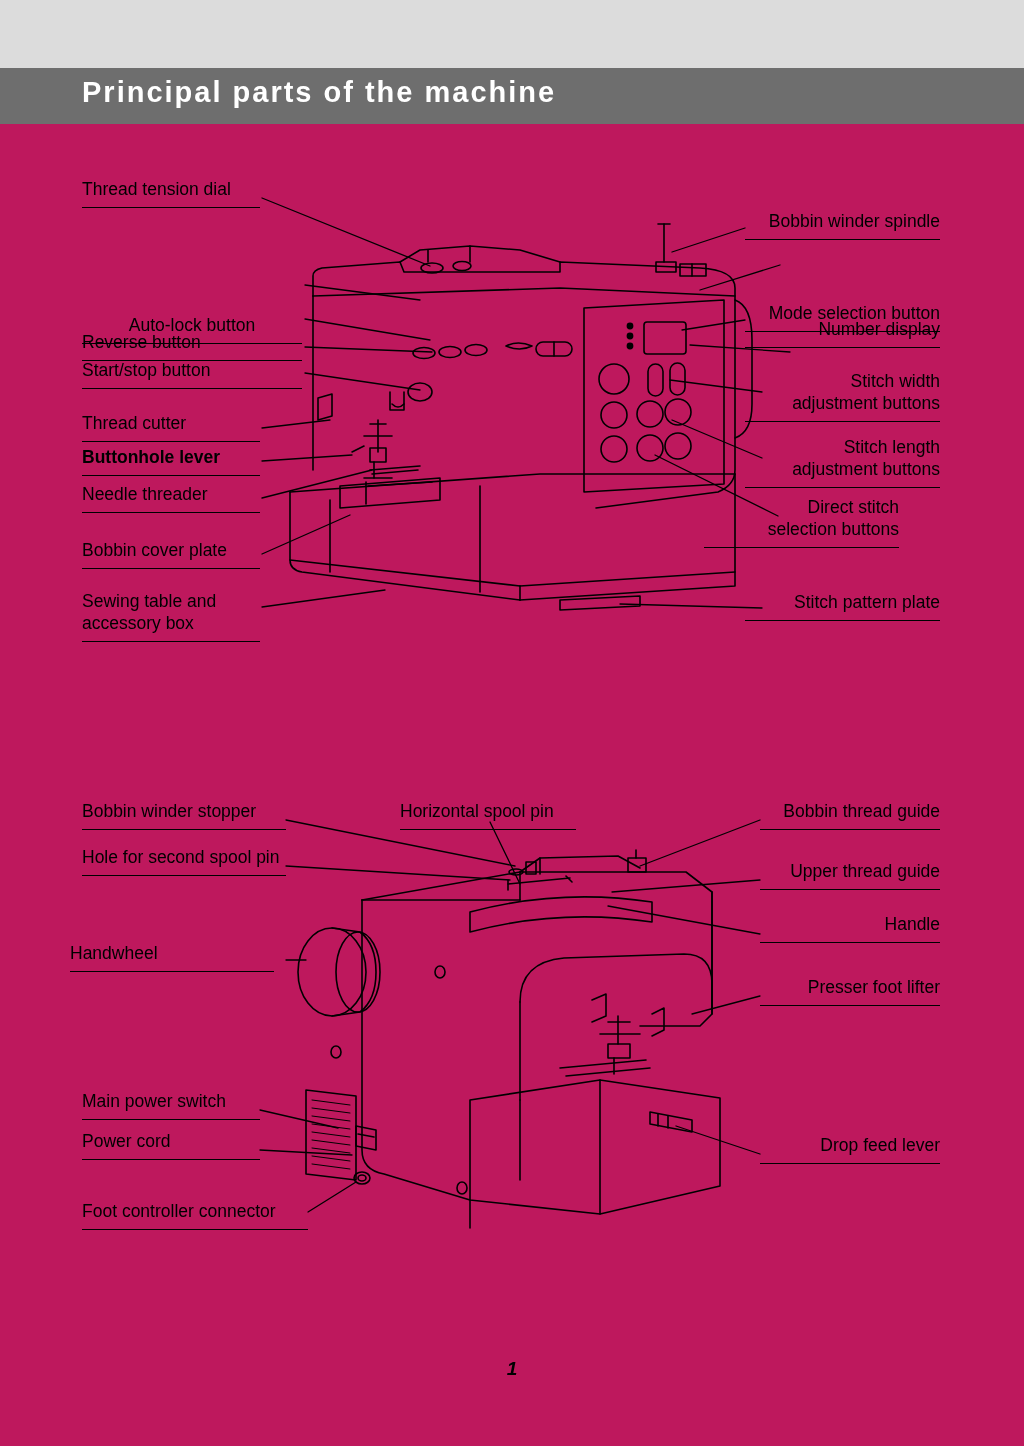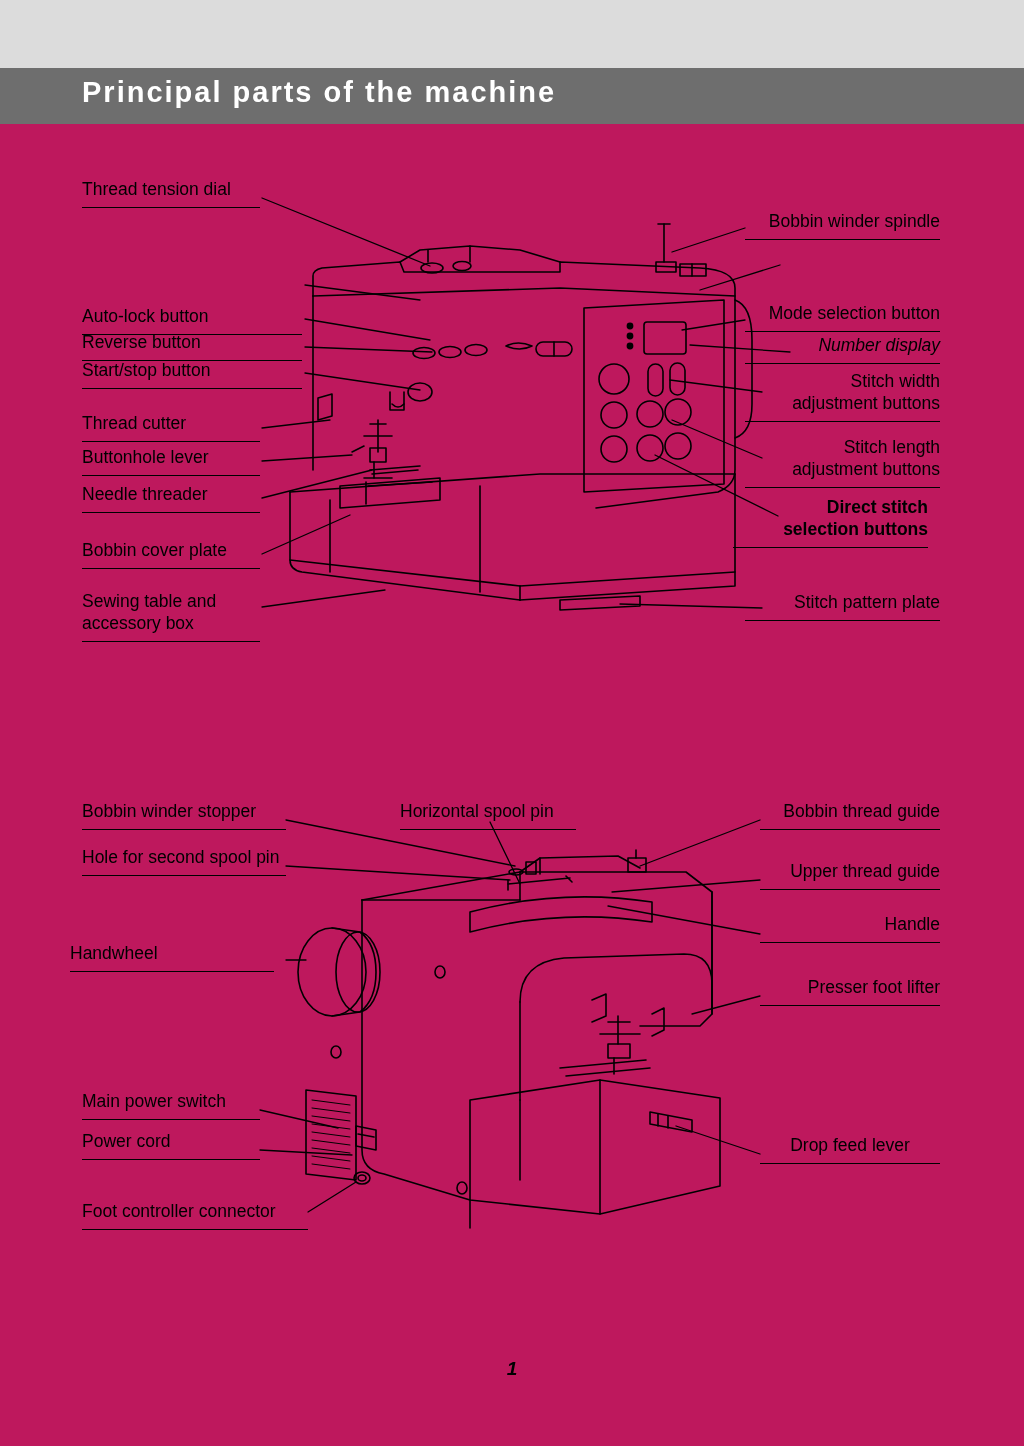--- a/index.html
+++ b/index.html
@@ -275,48 +275,48 @@
     <ellipse cx="362" cy="1178" rx="4" ry="3"></ellipse>
 
     <ellipse cx="440" cy="972" rx="5" ry="6"></ellipse>
     <ellipse cx="336" cy="1052" rx="5" ry="6"></ellipse>
     <ellipse cx="462" cy="1188" rx="5" ry="6"></ellipse>
   </svg>
 
   <div class="label" style="left:82px; top:178px; width:178px;">Thread tension dial</div>
 
 
-  <div class="label" style="left:82px; top:305px; width:220px;">Auto-lock button</div>
+  <div class="label" style="left:82px; top:314px; width:220px;text-align:center;">Auto-lock button</div>
 
   <div class="label" style="left:82px; top:331px; width:220px;">Reverse button</div>
 
   <div class="label" style="left:82px; top:359px; width:220px;">Start/stop button</div>
 
   <div class="label" style="left:82px; top:412px; width:178px;">Thread cutter</div>
 
-  <div class="label" style="left:82px; top:446px; width:178px;">Buttonhole lever</div>
+  <div class="label" style="left:82px; top:446px; width:178px;font-weight:bold;">Buttonhole lever</div>
 
   <div class="label" style="left:82px; top:483px; width:178px;">Needle threader</div>
 
   <div class="label" style="left:82px; top:539px; width:178px;">Bobbin cover plate</div>
 
   <div class="label two" style="left:82px; top:590px; width:178px;">Sewing table and<br>accessory box</div>
 
   <div class="label right" style="left:745px; top:210px; width:195px;">Bobbin winder spindle</div>
 
 
   <div class="label right" style="left:745px; top:302px; width:195px;">Mode selection button</div>
 
-  <div class="label right" style="left:745px; top:334px; width:195px;font-style:italic;">Number display</div>
+  <div class="label right" style="left:745px; top:318px; width:195px;">Number display</div>
 
   <div class="label right two" style="left:745px; top:370px; width:195px;">Stitch width<br>adjustment buttons</div>
 
   <div class="label right two" style="left:745px; top:436px; width:195px;">Stitch length<br>adjustment buttons</div>
 
-  <div class="label right two" style="left:733px; top:496px; width:195px;font-weight:bold;">Direct stitch<br>selection buttons</div>
+  <div class="label right two" style="left:704px; top:496px; width:195px;">Direct stitch<br>selection buttons</div>
 
   <div class="label right" style="left:745px; top:591px; width:195px;">Stitch pattern plate</div>
 
   <div class="label" style="left:82px; top:800px; width:204px;">Bobbin winder stopper</div>
 
   <div class="label" style="left:82px; top:846px; width:204px;">Hole for second spool pin</div>
 
   <div class="label" style="left:70px; top:942px; width:204px;">Handwheel</div>
 
   <div class="label" style="left:82px; top:1090px; width:178px;">Main power switch</div>
@@ -328,16 +328,16 @@
   <div class="label" style="left:400px; top:800px; width:176px;">Horizontal spool pin</div>
 
   <div class="label right" style="left:760px; top:800px; width:180px;">Bobbin thread guide</div>
 
   <div class="label right" style="left:760px; top:860px; width:180px;">Upper thread guide</div>
 
   <div class="label right" style="left:760px; top:913px; width:180px;">Handle</div>
 
   <div class="label right" style="left:760px; top:976px; width:180px;">Presser foot lifter</div>
 
-  <div class="label right" style="left:760px; top:1134px; width:180px;text-align:center;">Drop feed lever</div>
+  <div class="label right" style="left:760px; top:1134px; width:180px;">Drop feed lever</div>
 
   <div id="page-number">1</div>
 </div>
 
 </body></html>

